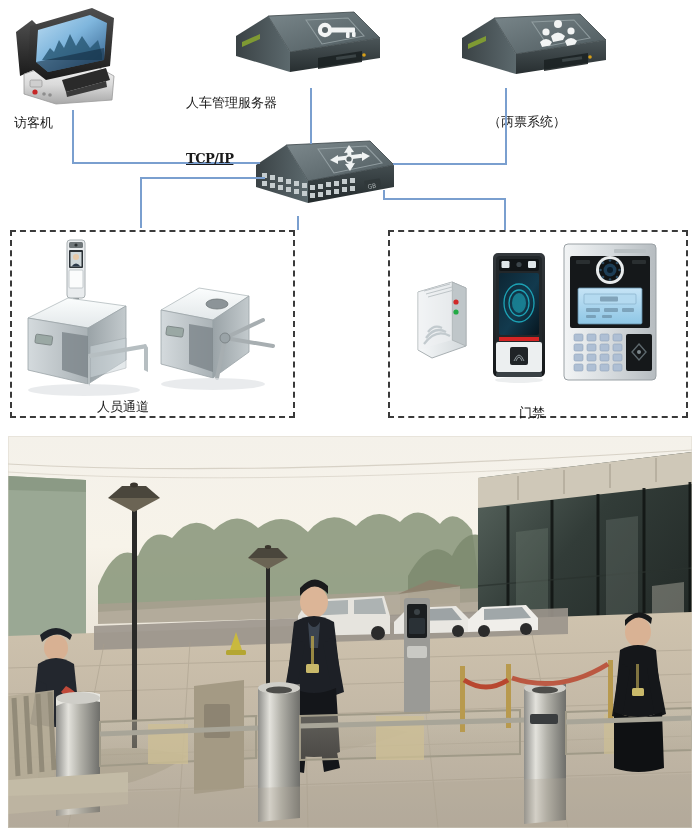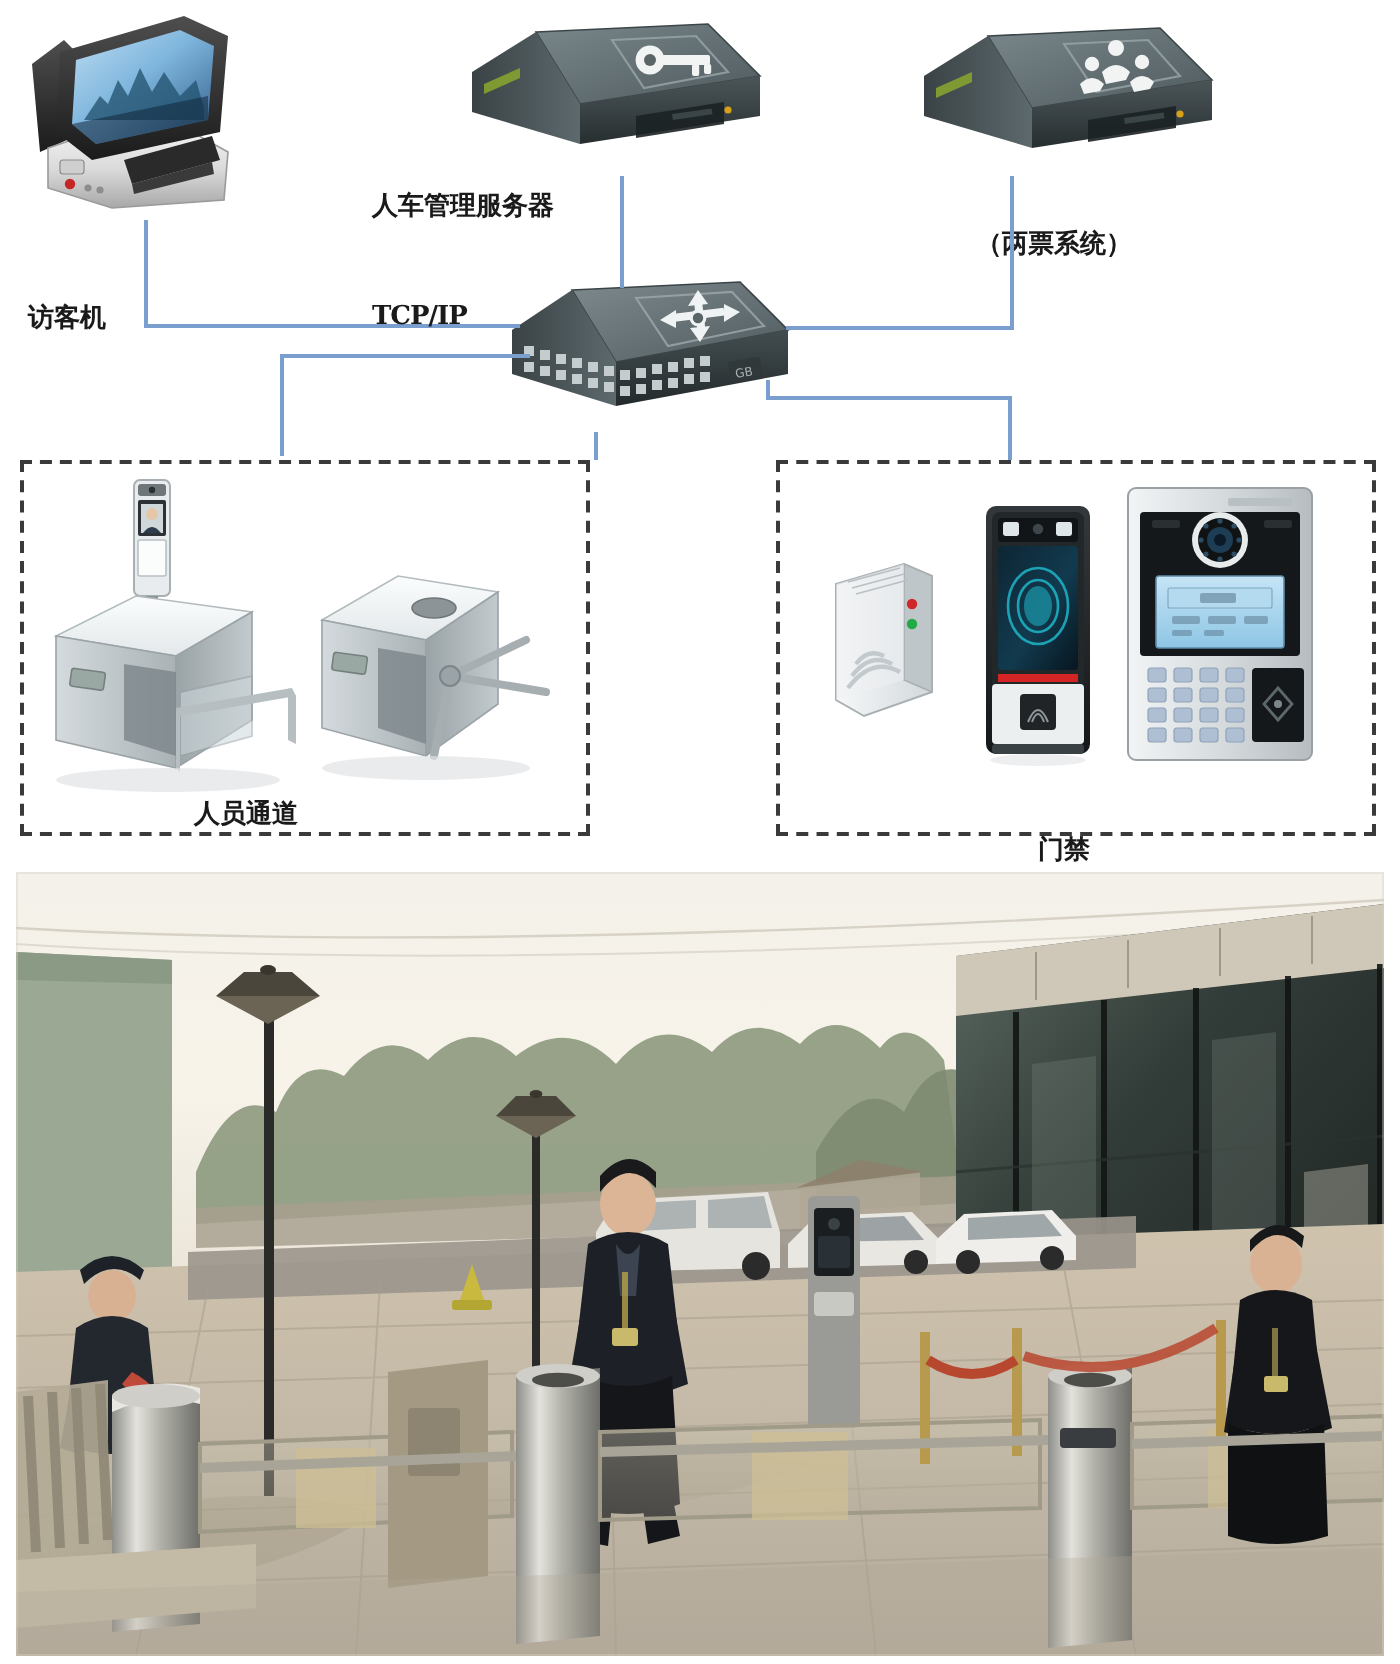--- a/index.html
+++ b/index.html
@@ -28,21 +28,21 @@
     position: absolute;
     background: #7a9fcf;
   }
   .link.h { height: 2px; }
   .link.v { width: 2px; }
 
   .label {
     position: absolute;
     font-size: 13px;
     color: #1a1a1a;
-    font-weight: bold;
+    font-weight: normal;
     white-space: nowrap;
     letter-spacing: 0px;
     font-family: "DejaVu Sans", "Liberation Sans", sans-serif;
   }
   .label.mono {
     font-family: "DejaVu Serif", "Liberation Serif", serif;
     font-weight: bold;
     letter-spacing: -0.5px;
   }
 
@@ -113,21 +113,21 @@
       <circle cx="44" cy="91" r="1.8" fill="#8d8d8d"></circle>
 
       <path d="M24 22 L86 4 L108 14 L104 62 L40 76 L22 62 Z" fill="url(#blk)"></path>
 
       <path d="M32 26 L84 11 L101 19 L98 56 L42 68 L30 58 Z" fill="url(#scr)"></path>
 
       <path d="M36 56 L44 44 L48 48 L53 36 L58 44 L64 30 L70 42 L76 32 L84 44 L92 36 L96 50 L96 56 Z" fill="#24536f" opacity="0.78"></path>
       <path d="M30 58 L98 44 L98 56 L42 68 Z" fill="#10263a" opacity="0.55"></path>
     </svg>
   </div>
-  <div class="label" style="left:14px; top:114px;margin-top:36px;">访客机</div>
+  <div class="label" style="left:14px; top:114px;">访客机</div>
 
   <div class="dev3d" style="left:232px; top:10px; width:152px; height:82px;">
     <svg width="152" height="82" viewBox="0 0 152 82">
       <defs>
         <linearGradient id="svTop" x1="0" y1="0" x2="1" y2="1">
           <stop offset="0%" stop-color="#79868a"></stop>
           <stop offset="100%" stop-color="#4e5a5e"></stop>
         </linearGradient>
         <linearGradient id="svFront" x1="0" y1="0" x2="0" y2="1">
           <stop offset="0%" stop-color="#4b5558"></stop>
@@ -260,21 +260,21 @@
 
   <div class="link v" style="left:140px; top:178px; height:50px;"></div>
   <div class="link h" style="left:140px; top:177px; width:125px;"></div>
 
   <div class="link v" style="left:297px; top:216px; height:14px;"></div>
 
   <div class="link h" style="left:383px; top:198px; width:122px;"></div>
   <div class="link v" style="left:504px; top:198px; height:32px;"></div>
   <div class="link v" style="left:383px; top:190px; height:10px;"></div>
 
-  <div class="label mono" style="left:186px; top:151px;">TCP/IP</div>
+  <div class="label mono" style="left:186px; top:151px;text-decoration:underline;">TCP/IP</div>
 
   <div class="group-box" style="left:10px; top:230px; width:285px; height:188px;"></div>
 
   <div class="turnstile" style="left:56px; top:238px; width:40px; height:78px;">
     <svg width="40" height="78" viewBox="0 0 40 78">
       <rect x="11" y="2" width="18" height="58" rx="3" fill="#e9ecee" stroke="#a9b0b3" stroke-width="1"></rect>
       <rect x="13" y="4" width="14" height="6" rx="1.5" fill="#6f7679"></rect>
       <circle cx="20" cy="7" r="1.6" fill="#2a2f31"></circle>
       <rect x="13" y="12" width="14" height="18" rx="1" fill="#2b3136"></rect>
 
@@ -486,21 +486,21 @@
       </g>
 
       <rect x="64" y="92" width="26" height="37" rx="2" fill="#15181a"></rect>
       <g fill="none" stroke="#5d686d" stroke-width="1.4">
         <path d="M77 102 l7 8 l-7 8 l-7 -8 Z"></path>
       </g>
       <circle cx="77" cy="110" r="2" fill="#7d888c"></circle>
     </svg>
   </div>
 
-  <div class="label" style="left:519px; top:416px;">门禁</div>
+  <div class="label" style="left:519px; top:404px;">门禁</div>
 </div>
 
 <div id="photo">
   <svg width="684" height="392" viewBox="0 0 684 392">
     <defs>
       <linearGradient id="sky" x1="0" y1="0" x2="0" y2="1">
         <stop offset="0%" stop-color="#f4f1ea"></stop>
         <stop offset="55%" stop-color="#f7f3e9"></stop>
         <stop offset="100%" stop-color="#ece6da"></stop>
       </linearGradient>

